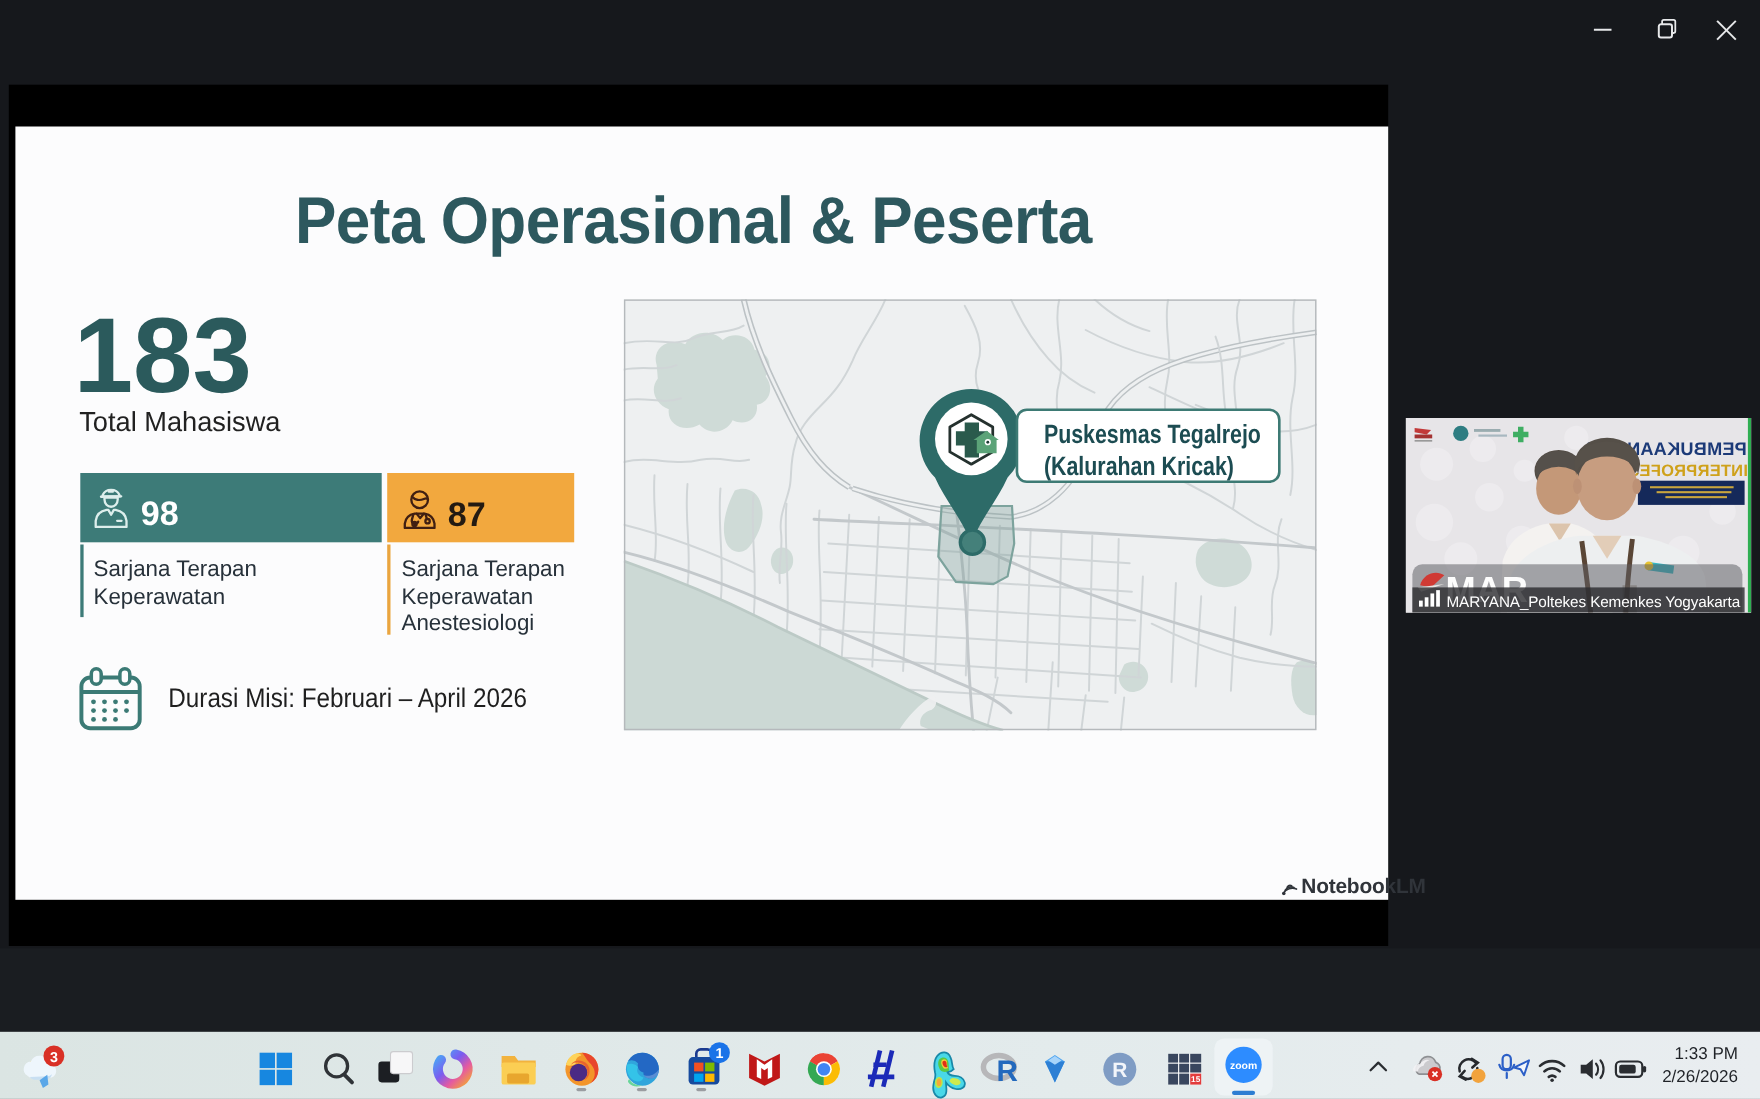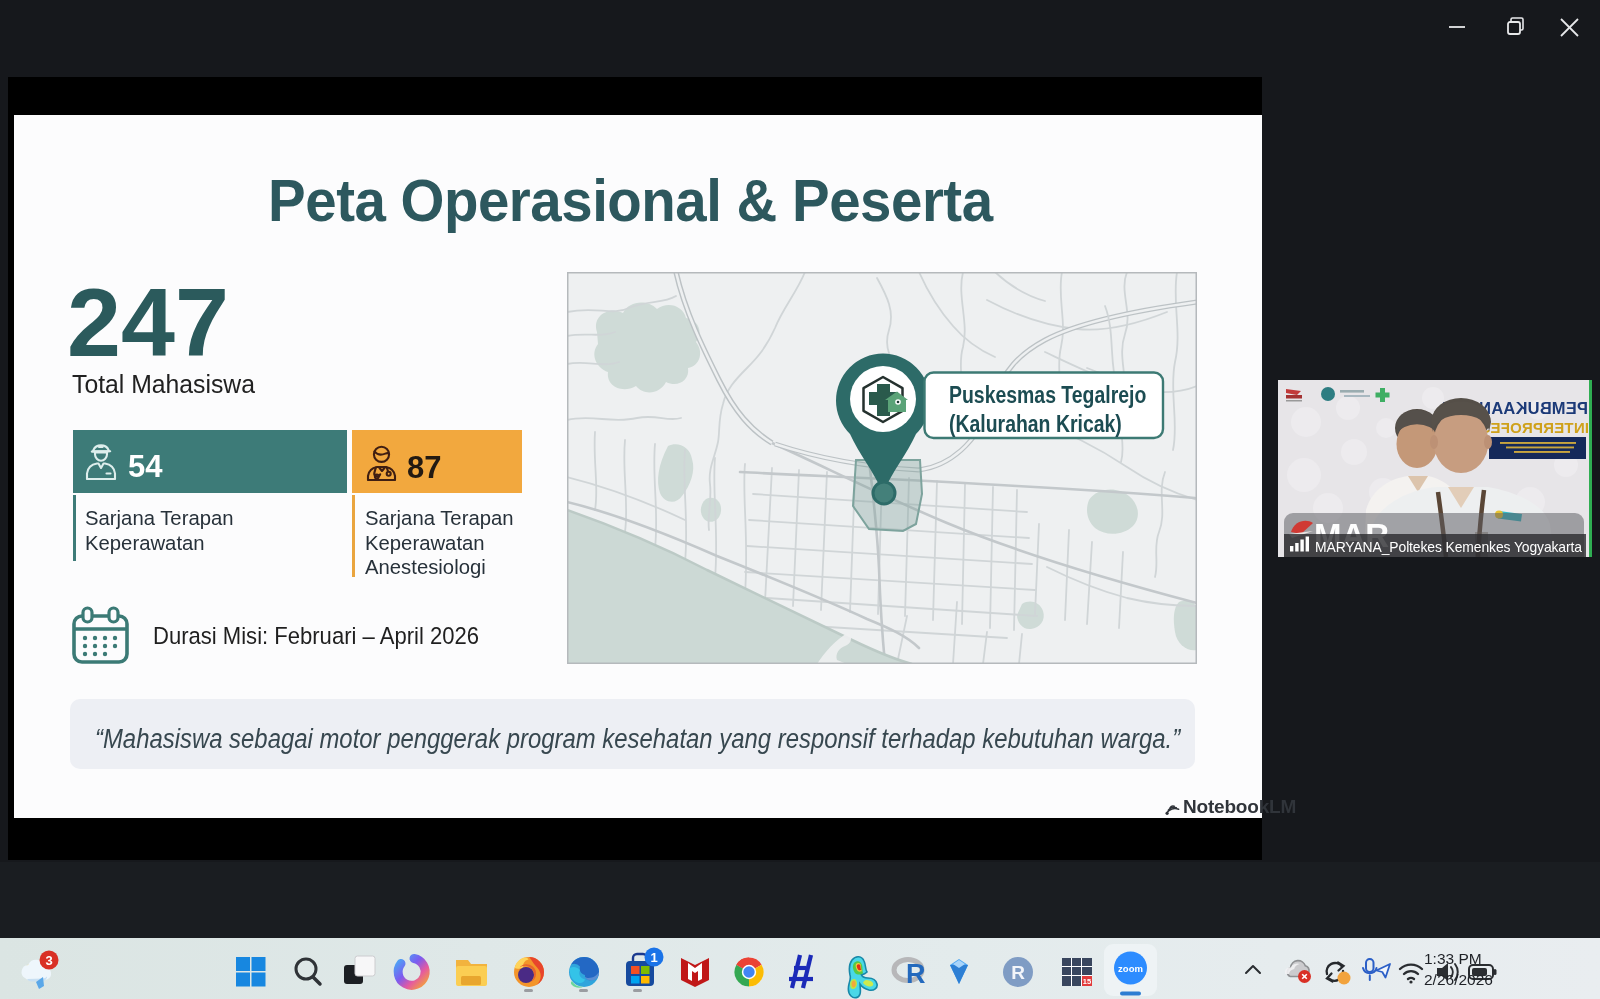--- a/index.html
+++ b/index.html
@@ -37,25 +37,25 @@
   
   #prebar { position:absolute; left:0; top:862px; width:1600px; height:76px; background:#1a1d21; }
   #taskbar { position:absolute; left:0; top:938px; width:1600px; height:61px; background:linear-gradient(90deg,#dbe5e3 0%,#dfe8e8 30%,#e3ebec 60%,#e9edf0 100%); }
 </style>
 </head>
 <body>
 <div id="stage">
   <div id="share">
     <div id="slide">
       <div id="title"><span>Peta Operasional &amp; Peserta</span></div>
-      <div id="big156">247</div>
+      <div id="big156">183</div>
       <div id="totmhs">Total Mahasiswa</div>
       <div id="tealbox"></div>
       <div id="orangebox"></div>
-      <div class="boxnum" id="n98">54</div>
+      <div class="boxnum" id="n98">98</div>
       <div class="boxnum" id="n58">87</div>
       <div class="vline" id="vl1"></div>
       <div class="vline" id="vl2"></div>
       <div class="desc" id="d1">Sarjana Terapan<br>Keperawatan</div>
       <div class="desc" id="d2">Sarjana Terapan<br>Keperawatan<br>Anestesiologi</div>
       <div id="durtext">Durasi Misi: Februari – April 2026</div>
       <svg id="calicon" width="62" height="62" viewBox="0 0 62 62">
         <rect x="3" y="11" width="53" height="46" rx="8" fill="none" stroke="#3b7a75" stroke-width="3.6"></rect>
         <line x1="3" y1="24" x2="56" y2="24" stroke="#3b7a75" stroke-width="3.6"></line>
         <rect x="12" y="3" width="9" height="14" rx="4.5" fill="#fcfcfd" stroke="#3b7a75" stroke-width="3.2"></rect>
@@ -191,23 +191,20 @@
         <g>
           <rect x="357.5" y="100.5" width="238.5" height="65.5" rx="9" fill="#ffffff" stroke="#3d7a74" stroke-width="2.4"></rect>
           <text transform="translate(382,131) scale(0.81,1)" font-family="Liberation Sans, sans-serif" font-size="24" font-weight="bold" fill="#1c4c52">Puskesmas Tegalrejo</text>
           <text transform="translate(382,160) scale(0.81,1)" font-family="Liberation Sans, sans-serif" font-size="24" font-weight="bold" fill="#1c4c52">(Kalurahan Kricak)</text>
         </g>
         <path d="M0,238 C40,252 90,272 140,298 C190,322 240,346 285,368 C310,380 330,388 345,392 L0,392 Z" fill="#ccd9d5"></path>
         <path d="M0,238 C40,252 90,272 140,298 C190,322 240,346 285,368 C310,380 330,388 345,392" fill="none" stroke="#bccac6" stroke-width="2.5"></path>
         <path d="M282,360 C286,366 284,372 278,374 C272,376 268,382 270,388 L280,392 L250,392 C258,380 268,368 282,360 Z" fill="#eef0f1" opacity="0.9"></path>
         <rect x="0.75" y="0.75" width="628.5" height="390.5" fill="none" stroke="#b5b9bc" stroke-width="1.5"></rect>
       </svg>
-      <div id="quote">
-          <div id="quotetext">“Mahasiswa sebagai motor penggerak program kesehatan yang responsif terhadap kebutuhan warga.”</div>
-        </div>
       <div id="nblm"><svg width="15" height="14" viewBox="0 0 15 14" style="vertical-align:-2px;margin-right:3px">
             <g fill="none" stroke="#30343a" stroke-width="1.6" stroke-linecap="round">
               <path d="M1.6,12.0 A10,10 0 0 1 13.6,8.2"></path>
               <path d="M3.4,9.3 A6.6,6.6 0 0 1 11.3,6.8"></path>
               <path d="M5.2,6.6 A3.3,3.3 0 0 1 9.2,5.3"></path>
             </g>
             <circle cx="2.1" cy="12.3" r="1.6" fill="#30343a"></circle>
           </svg>NotebookLM</div>
     </div>
   </div>
@@ -485,14 +482,14 @@
     <g>
       <path d="M1437,30 l5,0 6,-5 0,18 -6,-5 -5,0 Z" fill="#2a2d31"></path>
       <path d="M1451,29 a8,8 0 0 1 0,10 M1455,26 a13,13 0 0 1 0,16" stroke="#2a2d31" stroke-width="2" fill="none" stroke-linecap="round"></path>
     </g>
     <g>
       <rect x="1469" y="27" width="24" height="14" rx="4" fill="none" stroke="#2a2d31" stroke-width="2"></rect>
       <rect x="1493.5" y="31" width="3" height="6" rx="1.5" fill="#2a2d31"></rect>
       <rect x="1472" y="30" width="15" height="8" rx="2" fill="#2a2d31"></rect>
     </g>
   </svg>
-  <div id="traytext" class="abs" style="left:1424px;top:949px;width:100px;text-align:left;font-size:15.5px;color:#1f2227;line-height:20.5px">1:33 PM<br>2/26/2026</div>
+  <div id="traytext" class="abs" style="left:1480px;top:949px;width:100px;text-align:right;font-size:15.5px;color:#1f2227;line-height:20.5px">1:33 PM<br>2/26/2026</div>
 </div>
 
 </body></html>

